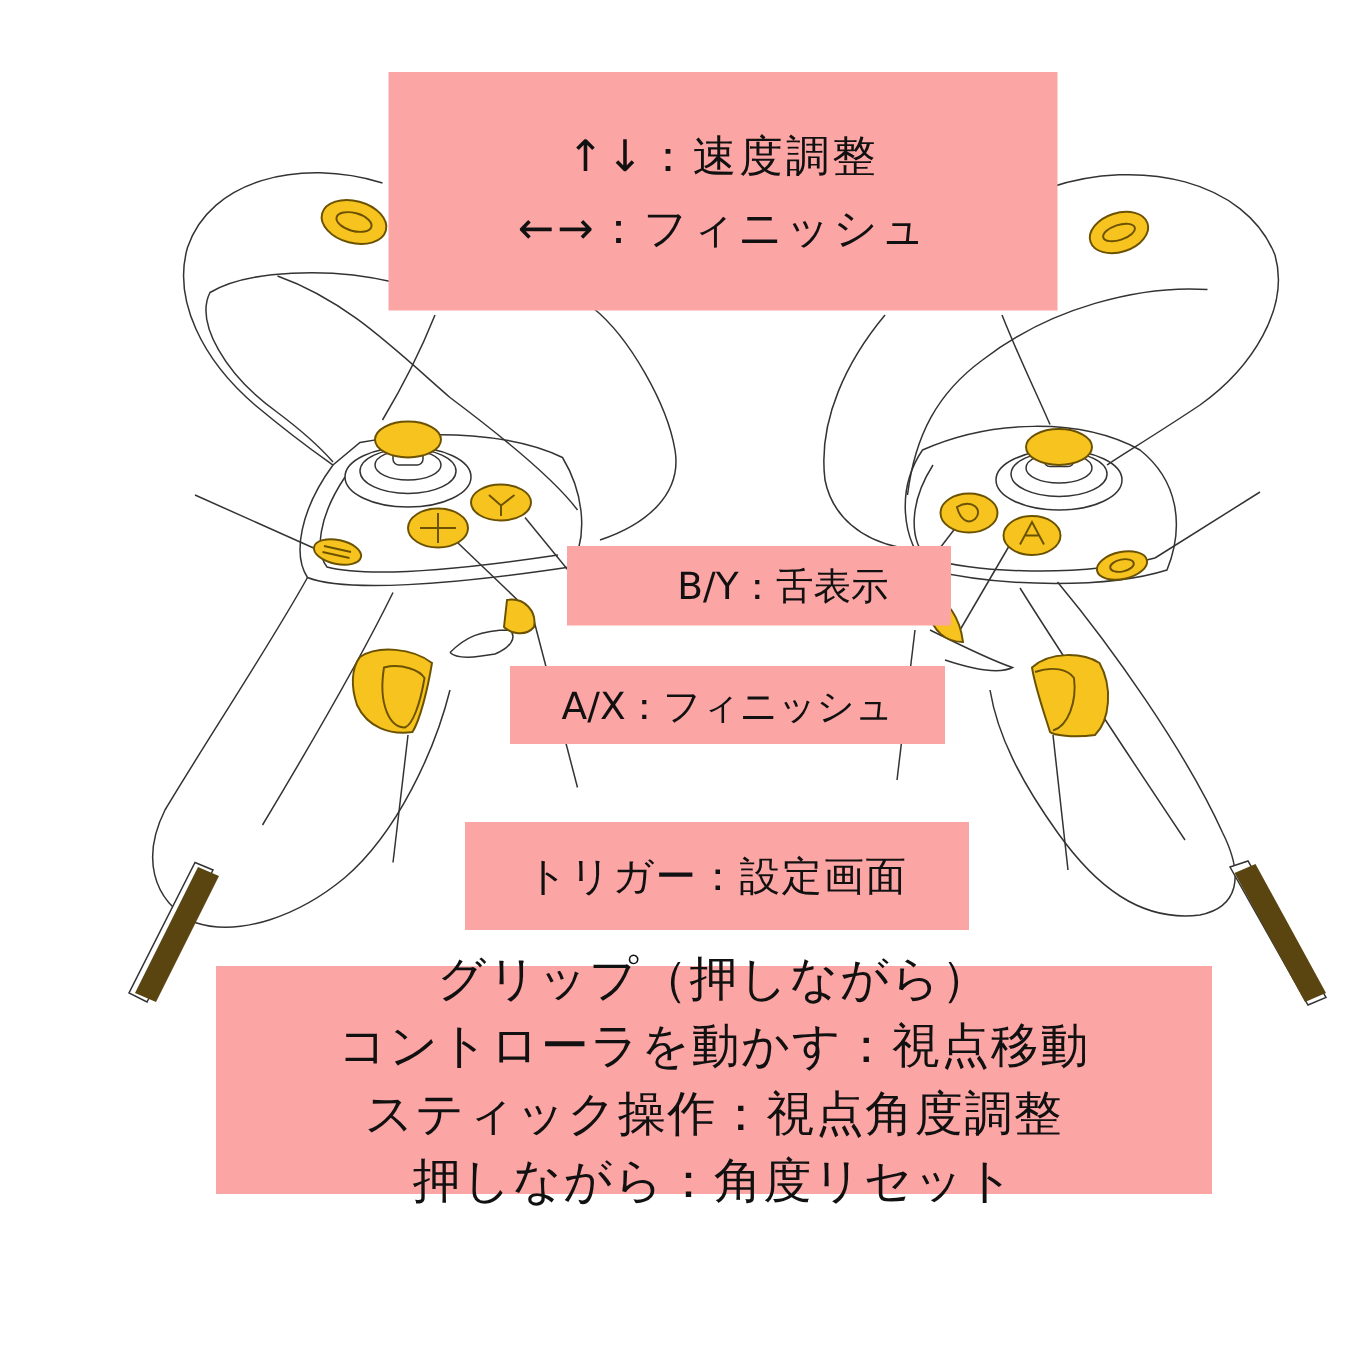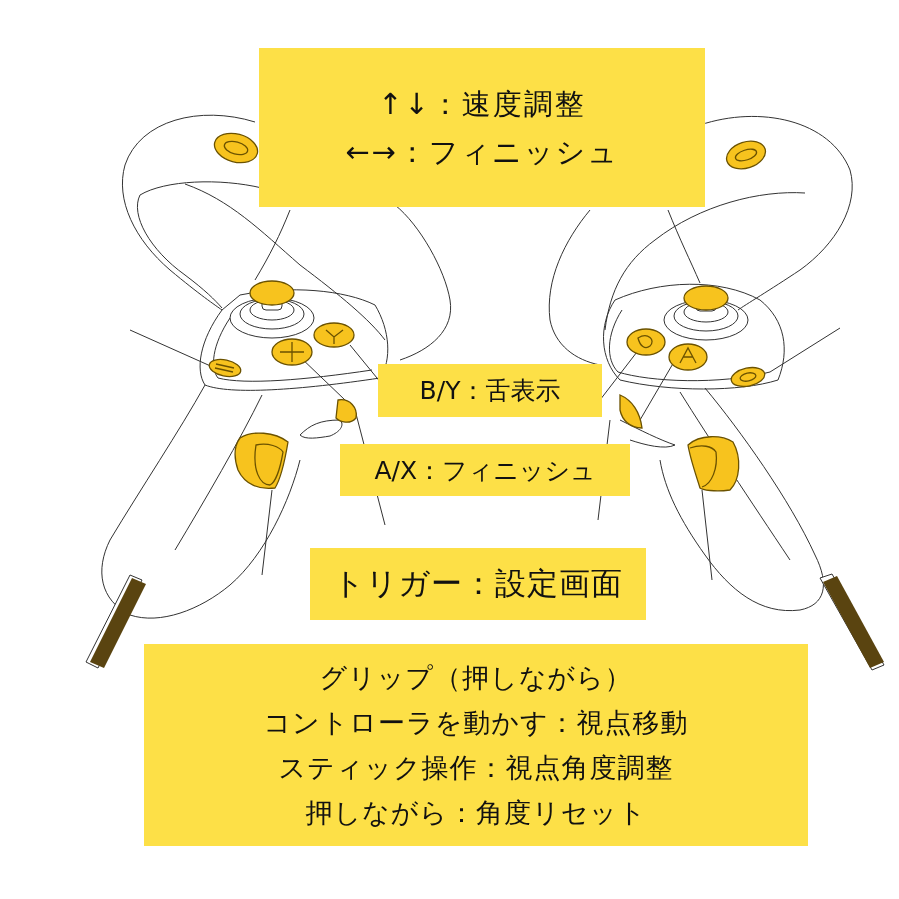--- a/index.html
+++ b/index.html
@@ -1,26 +1,26 @@
 <!DOCTYPE html>
 <html><head>
 <meta charset="utf-8">
 <style>
   html, body { margin:0; padding:0; background:#ffffff; }
   body { width:899px; height:899px; position:relative; overflow:hidden;
          font-family:"DejaVu Sans", "Liberation Sans", sans-serif; color:#111; }
   #art { position:absolute; left:0; top:0; width:899px; height:899px; }
-  .label { position:absolute; background:#fde047; display:flex; flex-direction:column;
+  .label { position:absolute; background:#fca5a5; display:flex; flex-direction:column;
            align-items:center; justify-content:center; text-align:center; color:#111; }
   .label span { display:block; white-space:nowrap; }
   #box-top { left:259px; top:48px; width:446px; height:159px; font-size:29px; line-height:48px; letter-spacing:2px; }
-  #box-by { left:378px; top:364px; width:224px; height:53px; font-size:25px; }
+  #box-by { left:378px; top:364px; width:224px; height:53px; font-size:25px;padding-left:32px; }
   #box-ax { left:340px; top:444px; width:290px; height:52px; font-size:25px; }
-  #box-trigger { left:310px; top:548px; width:336px; height:72px; font-size:31px; letter-spacing:1px; }
-  #box-grip { left:144px; top:644px; width:664px; height:202px; font-size:27px; line-height:45px; letter-spacing:1px; }
+  #box-trigger { left:310px; top:548px; width:336px; height:72px; font-size:27px; letter-spacing:1px; }
+  #box-grip { left:144px; top:644px; width:664px; height:152px; font-size:32px; line-height:45px; letter-spacing:1px; }
 </style>
 </head>
 <body>
 
 <svg id="art" viewBox="0 0 899 899" xmlns="http://www.w3.org/2000/svg">
   <g fill="none" stroke="#333" stroke-width="1">
 
     <g>
 
       <path d="M255,122 C200,105 140,120 125,165 C115,200 135,240 170,270 C200,295 215,305 222,310"></path>

